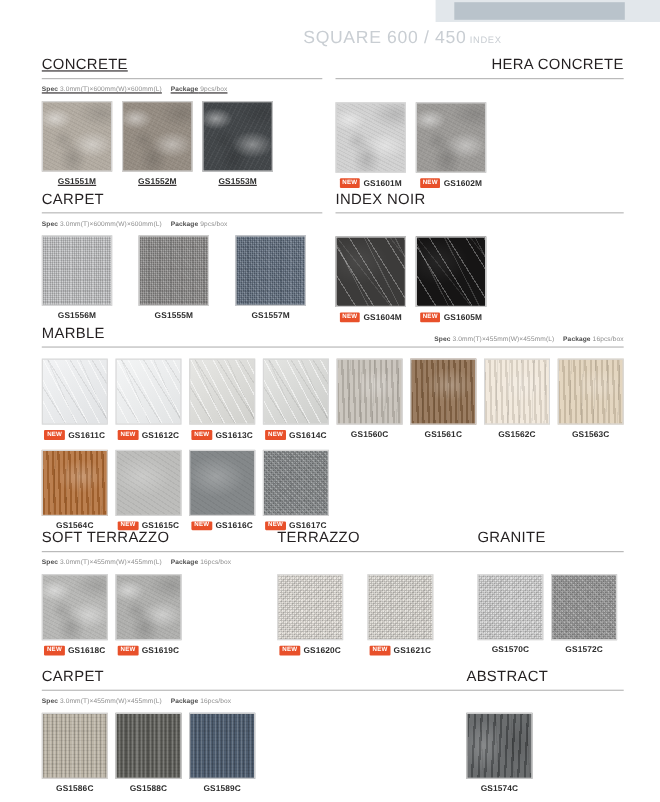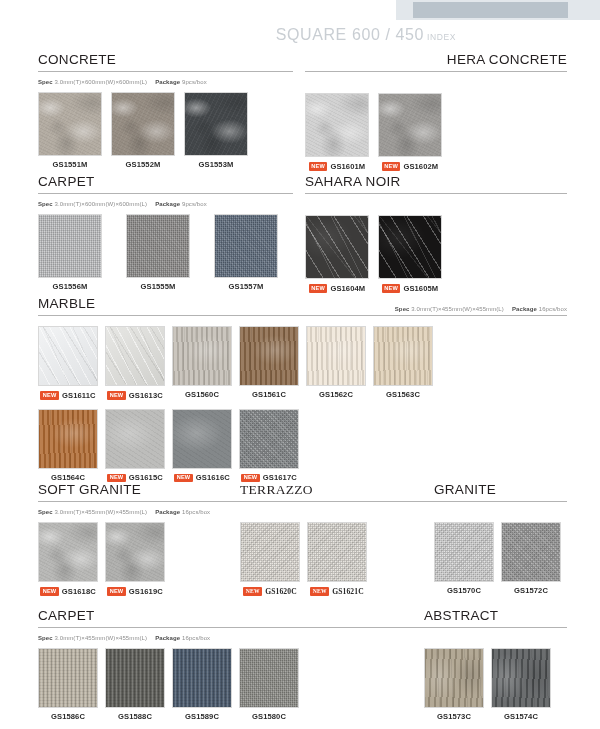--- a/index.html
+++ b/index.html
@@ -124,21 +124,21 @@
 <div class="page">
 
   <div class="topband-fade"></div>
   <div class="topband"></div>
 
   <div class="header">
     <span class="sq">SQUARE 600 / 450</span><span class="idx">INDEX</span>
   </div>
 
   <div id="sections-root">
-      <div class="sect" style="left: 38px; top: 50px;">
+      <div class="sect" style="left: 38px; top: 50px; text-decoration: underline;">
         <div style="position:relative;height:20px;width:255px"><span class="sect-title">CONCRETE</span></div>
         <div class="rule" style="width:255px;margin-top:1px"></div>
         <div class="spec" style="margin-top:7px"><span><b>Spec</b> 3.0mm(T)×600mm(W)×600mm(L)</span><span class="sp"></span><span><b>Package</b> 9pcs/box</span></div>
         <div style="margin-top:7px">
           <div class="row" style="gap:9px;margin-top:0px">
             <div class="cell">
               <div class="sw  t-conc" style="background-color:#b3aca2"></div>
               <div class="cap">
                 <span class="code">GS1551M</span>
               </div>
@@ -201,21 +201,21 @@
             <div class="cell">
               <div class="sw  t-carpet" style="background-color:#5d6b7d"></div>
               <div class="cap">
                 <span class="code">GS1557M</span>
               </div>
             </div>
           </div>
         </div>
       </div>
       <div class="sect" style="left: 305px; top: 172px;">
-        <div style="position:relative;height:20px;width:262px"><span class="sect-title">SAHARA NOIR</span></div>
+        <div style="position:relative;height:20px;width:262px"><span class="sect-title">INDEX NOIR</span></div>
         <div class="rule" style="width:262px;margin-top:1px"></div>
         <div style="margin-top:21px">
           <div class="row" style="gap:9px;margin-top:0px">
             <div class="cell">
               <div class="sw  t-noir" style="background-color:#3c3b3a"></div>
               <div class="cap">
                 <span class="badge">NEW</span>
                 <span class="code">GS1604M</span>
               </div>
             </div>
@@ -235,27 +235,41 @@
         <div style="margin-top:10px">
           <div class="row" style="gap:7px;margin-top:0px">
             <div class="cell">
               <div class="sw sm t-marble" style="background-color:#eceef0"></div>
               <div class="cap">
                 <span class="badge">NEW</span>
                 <span class="code">GS1611C</span>
               </div>
             </div>
             <div class="cell">
+              <div class="sw sm t-marble" style="background-color:#eef0f1"></div>
+              <div class="cap">
+                <span class="badge">NEW</span>
+                <span class="code">GS1612C</span>
+              </div>
+            </div>
+            <div class="cell">
               <div class="sw sm t-marble" style="background-color:#dcdcd8"></div>
               <div class="cap">
                 <span class="badge">NEW</span>
                 <span class="code">GS1613C</span>
               </div>
             </div>
             <div class="cell">
+              <div class="sw sm t-marble" style="background-color:#d8d9d6"></div>
+              <div class="cap">
+                <span class="badge">NEW</span>
+                <span class="code">GS1614C</span>
+              </div>
+            </div>
+            <div class="cell">
               <div class="sw sm t-band" style="background-color:#c3bdb4"></div>
               <div class="cap">
                 <span class="code">GS1560C</span>
               </div>
             </div>
             <div class="cell">
               <div class="sw sm t-band" style="background-color:#8a6848"></div>
               <div class="cap">
                 <span class="code">GS1561C</span>
               </div>
@@ -298,21 +312,21 @@
               <div class="sw sm t-speck" style="background-color:#8e9294"></div>
               <div class="cap">
                 <span class="badge">NEW</span>
                 <span class="code">GS1617C</span>
               </div>
             </div>
           </div>
         </div>
       </div>
       <div class="sect" style="left: 38px; top: 480px;">
-        <div style="position:relative;height:20px;width:529px"><span class="sect-title">SOFT GRANITE</span></div>
+        <div style="position:relative;height:20px;width:529px"><span class="sect-title">SOFT TERRAZZO</span></div>
         <div class="rule" style="width:529px;margin-top:1px"></div>
         <div class="spec" style="margin-top:7px"><span><b>Spec</b> 3.0mm(T)×455mm(W)×455mm(L)</span><span class="sp"></span><span><b>Package</b> 16pcs/box</span></div>
         <div style="margin-top:7px">
           <div class="row" style="gap:7px;margin-top:0px">
             <div class="cell">
               <div class="sw sm t-conc" style="background-color:#b8b8b6"></div>
               <div class="cap">
                 <span class="badge">NEW</span>
                 <span class="code">GS1618C</span>
               </div>
@@ -320,24 +334,24 @@
             <div class="cell">
               <div class="sw sm t-conc" style="background-color:#b0b0ae"></div>
               <div class="cap">
                 <span class="badge">NEW</span>
                 <span class="code">GS1619C</span>
               </div>
             </div>
           </div>
         </div>
       </div>
-      <div class="sect" style="left: 240px; top: 480px; font-family: Liberation Serif, serif;">
+      <div class="sect" style="left: 252px; top: 480px;">
         <div style="position:relative;height:20px;width:200px"><span class="sect-title">TERRAZZO</span></div>
         <div style="margin-top:22px">
-          <div class="row" style="gap:7px;margin-top:0px">
+          <div class="row" style="gap:22px;margin-top:0px">
             <div class="cell">
               <div class="sw sm t-speck" style="background-color:#e8e4de"></div>
               <div class="cap">
                 <span class="badge">NEW</span>
                 <span class="code">GS1620C</span>
               </div>
             </div>
             <div class="cell">
               <div class="sw sm t-speck" style="background-color:#e6e3dd"></div>
               <div class="cap">
@@ -384,40 +398,28 @@
               <div class="cap">
                 <span class="code">GS1588C</span>
               </div>
             </div>
             <div class="cell">
               <div class="sw sm t-rib" style="background-color:#4f5e70"></div>
               <div class="cap">
                 <span class="code">GS1589C</span>
               </div>
             </div>
-            <div class="cell">
-              <div class="sw sm t-carpet" style="background-color:#8d8d88"></div>
-              <div class="cap">
-                <span class="code">GS1580C</span>
-              </div>
-            </div>
           </div>
         </div>
       </div>
       <div class="sect" style="left: 424px; top: 606px;">
         <div style="position:relative;height:20px;width:200px"><span class="sect-title">ABSTRACT</span></div>
         <div style="margin-top:22px">
           <div class="row" style="gap:7px;margin-top:0px">
             <div class="cell">
-              <div class="sw sm t-abs" style="background-color:#a89c86"></div>
-              <div class="cap">
-                <span class="code">GS1573C</span>
-              </div>
-            </div>
-            <div class="cell">
               <div class="sw sm t-abs" style="background-color:#55585a"></div>
               <div class="cap">
                 <span class="code">GS1574C</span>
               </div>
             </div>
           </div>
         </div>
       </div>
     </div>
 

